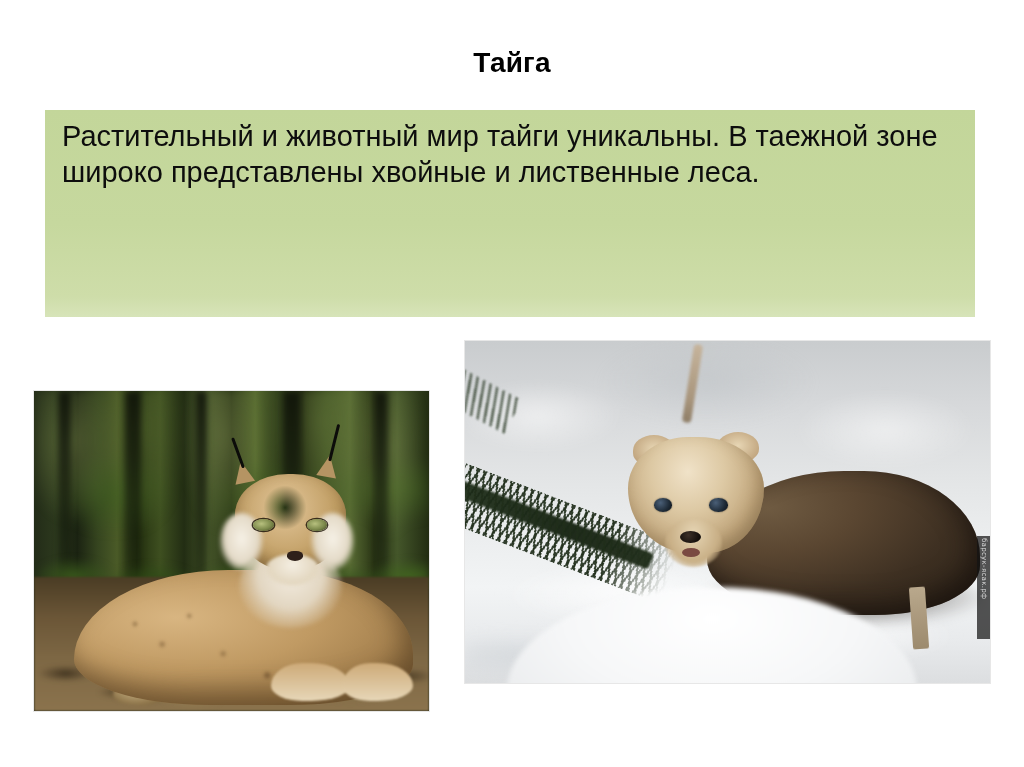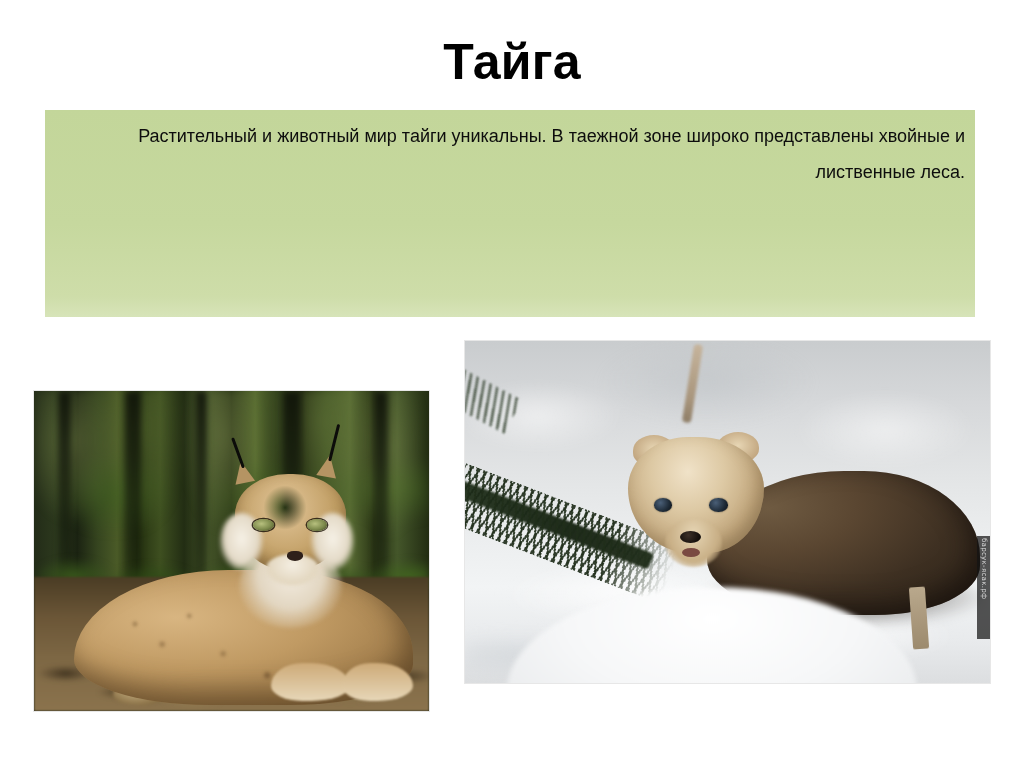--- a/index.html
+++ b/index.html
@@ -17,47 +17,46 @@
     -webkit-font-smoothing: antialiased;
   }
 
   
   #slide-title {
     position: absolute;
     left: 0;
     top: 38px;
     width: 1024px;
     text-align: center;
-    font-size: 50px;
+    font-size: 28px;
     font-weight: bold;
     line-height: 49px;
     color: #000000;
     letter-spacing: 0.2px;
   }
 
   
   #content-box {
     position: absolute;
     left: 45px;
     top: 110px;
     width: 930px;
     height: 207px;
     background: linear-gradient(to bottom,
                 #c3d69a 0%, #c6d89e 55%, #cedda9 90%, #d7e4b9 100%);
   }
   #content-box .para {
     position: absolute;
     left: 17px;
     right: 10px;
-    font-size: 18px;
+    font-size: 29px;
     line-height: 35.5px;
     color: #0d0d0d;
     font-weight: normal;
     white-space: pre-line;
-    text-align: right;
   }
   #content-box .para-1 { top: 9px; }
   #content-box .para-2 { top: 119px; }
 
   
   .photo {
     position: absolute;
     overflow: hidden;
     border: 1px solid #e7e7e7;
     box-sizing: border-box;

